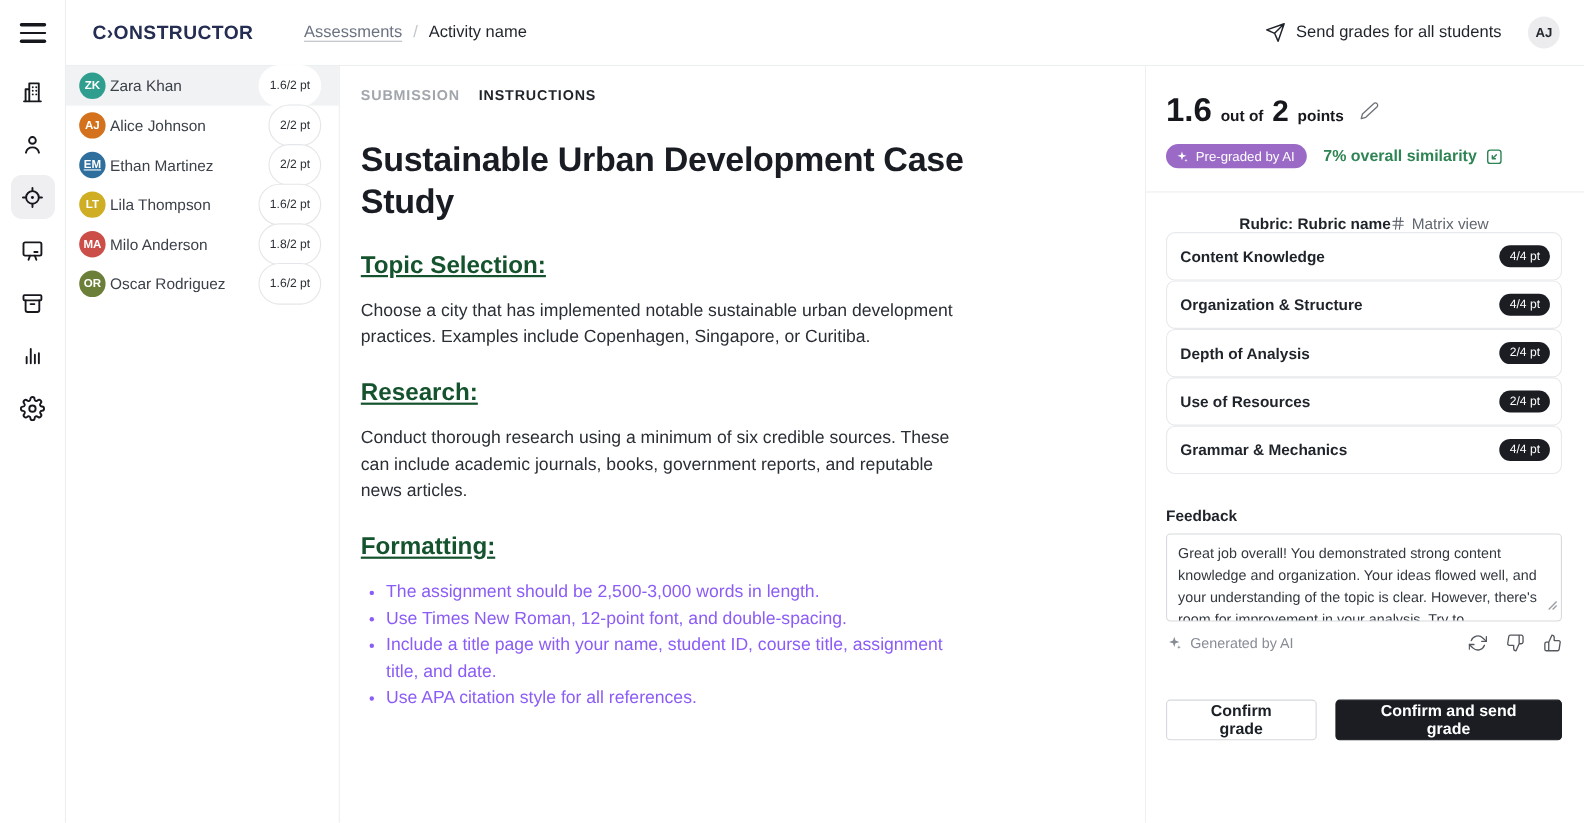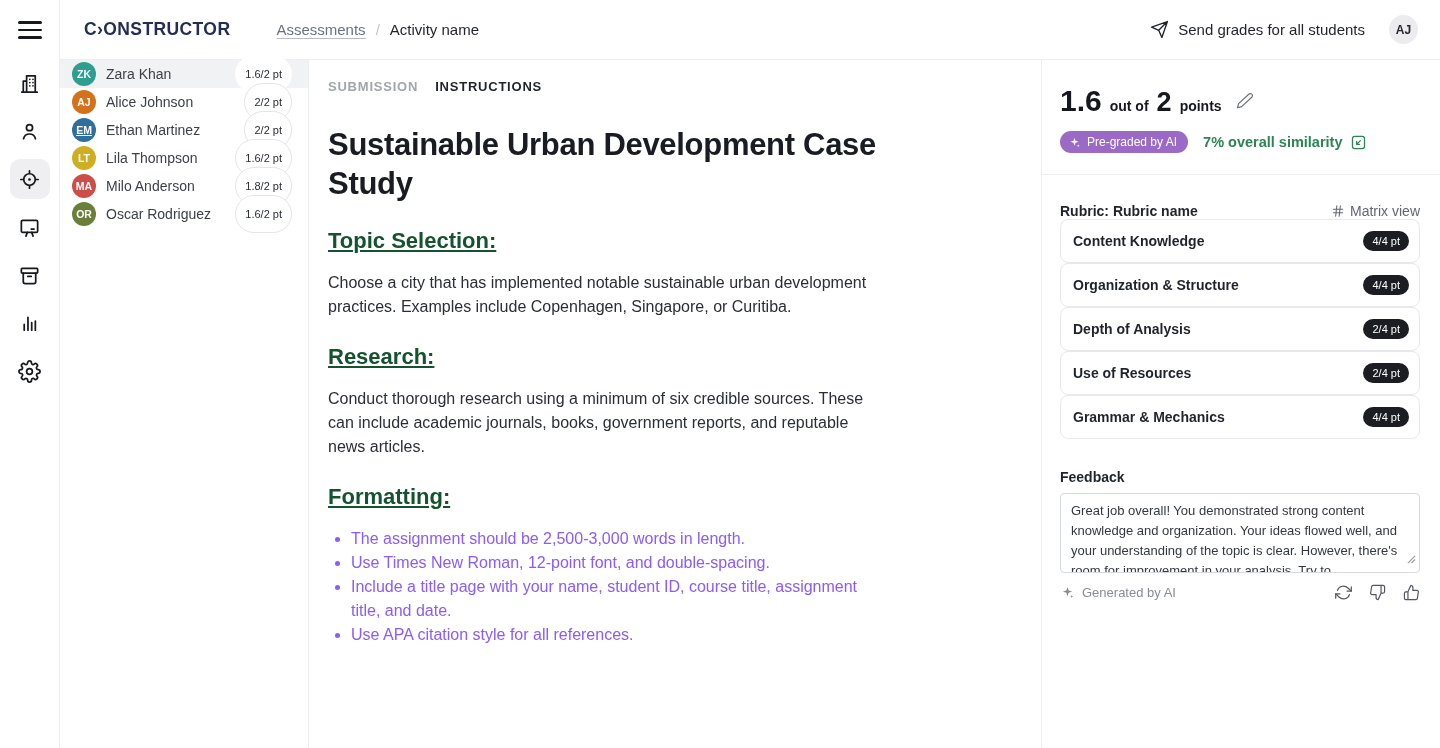--- a/index.html
+++ b/index.html
@@ -26,21 +26,21 @@
   .crumb-link { color: #6b7280; text-decoration: underline; text-underline-offset: 3px; text-decoration-color: #b9bdc3; cursor: pointer; }
   .crumb-sep { color: #c2c6cb; }
   .crumb-cur { color: #1f232a; }
   .topbar-spacer { flex: 1; }
   .send-all { display: flex; align-items: center; gap: 9px; font-size: 15px; color: #1f232a; cursor: pointer; background: none; border: none; font-family: inherit; }
   .send-all svg { width: 19px; height: 19px; stroke: #1f232a; fill: none; stroke-width: 1.7; stroke-linecap: round; stroke-linejoin: round; }
   .avatar-top { width: 29px; height: 29px; border-radius: 50%; background: #ececee; color: #23272e; font-size: 12px; font-weight: 700; display: flex; align-items: center; justify-content: center; margin-left: 24px; cursor: pointer; }
 
   
   .students { grid-row: 2; grid-column: 2; border-right: 1px solid #eceef0; background: #fff; }
-  .s-row { height: 28px; display: flex; align-items: center; padding: 0 16px 0 12px; gap: 10px; cursor: pointer; }
+  .s-row { height: 36px; display: flex; align-items: center; padding: 0 16px 0 12px; gap: 4px; cursor: pointer; }
   .s-row.selected { background: #f1f2f4; }
   .s-avatar { width: 24px; height: 24px; border-radius: 50%; color: #fff; font-size: 10.5px; font-weight: 700; display: flex; align-items: center; justify-content: center; flex: none; }
   .s-name { flex: 1; font-size: 14px; color: #3c4149; white-space: nowrap; overflow: hidden; }
   .s-badge { font-size: 11px; color: #2b2f36; background: #fff; border: 1px solid #e4e6e9; border-radius: 999px; padding: 12px 9px; white-space: nowrap; }
   .s-row.selected .s-badge { border-color: #fff; }
 
   
   .main { grid-row: 2; grid-column: 3; border-right: 1px solid #eceef0; padding: 17px 0 0 19px; background: #fff; overflow: hidden; }
   .tabs { display: flex; gap: 17px; }
   .tab { font-size: 13px; font-weight: 700; letter-spacing: .06em; cursor: pointer; padding: 2px 0; }
@@ -60,21 +60,21 @@
   .score-mid { font-size: 27px; font-weight: 700; color: #16181d; }
   .score-small { font-size: 14px; font-weight: 600; color: #16181d; }
   .edit-pencil { align-self: center; margin-left: 6px; cursor: pointer; display: flex; }
   .edit-pencil svg { width: 18px; height: 18px; stroke: #6d7279; fill: none; stroke-width: 1.6; stroke-linecap: round; stroke-linejoin: round; }
   .badge-row { display: flex; align-items: center; gap: 15px; margin-top: 13px; }
   .ai-badge { display: inline-flex; align-items: center; gap: 6px; color: #fff; font-size: 12px; border-radius: 999px; padding: 4px 11px 4px 8px; }
   .ai-badge svg { width: 13px; height: 13px; fill: #fff; }
   .similarity { display: inline-flex; align-items: center; gap: 7px; font-size: 14.5px; font-weight: 700; cursor: pointer; }
   .similarity svg { width: 17px; height: 17px; fill: none; stroke-width: 1.8; stroke-linecap: round; stroke-linejoin: round; }
   .panel-divider { border: none; border-top: 1px solid #eceef0; margin: 21px -20px 0 -18px; }
-  .rubric-head { display: flex; align-items: center; justify-content: space-between; margin-top: 28px; }
+  .rubric-head { display: flex; align-items: center; justify-content: center; margin-top: 20px; }
   .rubric-title { font-size: 14px; font-weight: 600; color: #1f232a; }
   .matrix-view { display: flex; align-items: center; gap: 5px; font-size: 14px; color: #62676f; cursor: pointer; }
   .matrix-view svg { width: 14px; height: 14px; stroke: #62676f; fill: none; stroke-width: 1.8; stroke-linecap: round; }
   .rubric-card { height: 44px; border: 1px solid #e7e9ec; border-radius: 8px; display: flex; align-items: center; justify-content: space-between; padding: 0 10px 0 12px; cursor: pointer; background: #fff; }
   .rubric-card:first-of-type { margin-top: 14px; }
   .rubric-name { font-size: 14px; font-weight: 700; color: #1f232a; }
   .rubric-pill { font-size: 11px; color: #fff; background: #1b1d22; border-radius: 999px; padding: 4px 9px; }
   .fb-label { font-size: 14px; font-weight: 600; color: #1f232a; margin-top: 30px; }
   .fb-wrap { position: relative; margin-top: 8px; }
   .fb-text { width: 100%; height: 80px; border: 1px solid #d6d9dd; border-radius: 4px; padding: 7px 10px; font-family: inherit; font-size: 13px; line-height: 20px; color: #33383f; resize: none; overflow: hidden; display: block; }
@@ -311,15 +311,19 @@
             </svg>
         </span>
         <span class="ic">
           <svg viewBox="0 0 24 24">
               <path d="M14 9V5a3 3 0 0 0-3-3l-4 9v11h11.28a2 2 0 0 0 2-1.7l1.38-9a2 2 0 0 0-2-2.3zM7 22H4a2 2 0 0 1-2-2v-7a2 2 0 0 1 2-2h3"></path>
             </svg>
         </span>
       </span>
     </div>
 
+    <div class="btn-row">
+      <button class="btn btn-secondary">Confirm grade</button>
+      <button class="btn btn-primary">Confirm and send grade</button>
+    </div>
   </section>
 
 </div>
 
 </body></html>

